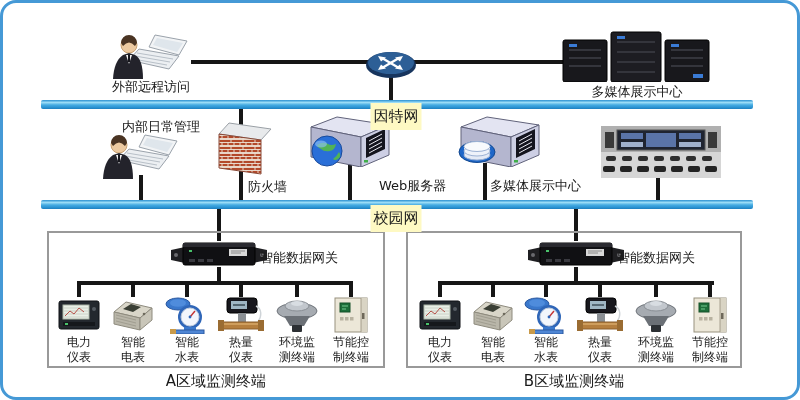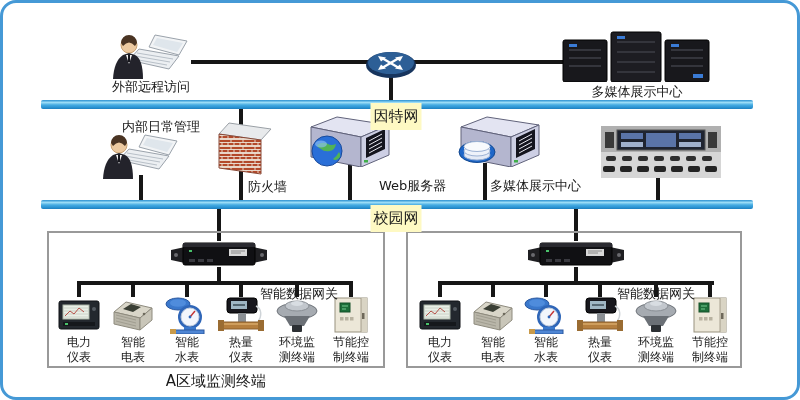--- a/index.html
+++ b/index.html
@@ -15,21 +15,21 @@
              font-size:15px;line-height:15px;z-index:3;white-space:nowrap;}
   .hl,.vl{position:absolute;background:#161616;z-index:0;}
   .hl{height:4px;}
   .vl{width:4px;}
   .lbl{position:absolute;font-size:13px;line-height:15px;white-space:nowrap;z-index:4;}
   .lbl.center{transform:translateX(-50%);text-align:center;}
   .icon{position:absolute;z-index:2;}
   .zone-box{position:absolute;top:228px;height:137px;border:2px solid #999999;
             box-sizing:border-box;background:transparent;z-index:0;}
   .zone-label{position:absolute;top:369px;text-align:center;font-size:15px;z-index:4;}
-  .gw-label{position:absolute;font-size:13px;white-space:nowrap;z-index:4;margin-top:36px;}
+  .gw-label{position:absolute;font-size:13px;white-space:nowrap;z-index:4;}
   .dev-label{position:absolute;top:332px;width:52px;text-align:center;font-size:12px;
              line-height:14.5px;z-index:4;}
 </style>
 </head>
 <body>
 
 <div class="stage">
 
   <svg width="0" height="0" style="position:absolute" aria-hidden="true">
     <defs>
@@ -391,14 +391,15 @@
       <div>仪表</div>
     </div>
   <div class="dev-label" style="left:627px;">
       <div>环境监</div>
       <div>测终端</div>
     </div>
   <div class="dev-label" style="left:681px;">
       <div>节能控</div>
       <div>制终端</div>
     </div>
+  <div class="zone-label" style="left:403px;width:336px;">B区域监测终端</div>
 
 </div>
 
 </body></html>

